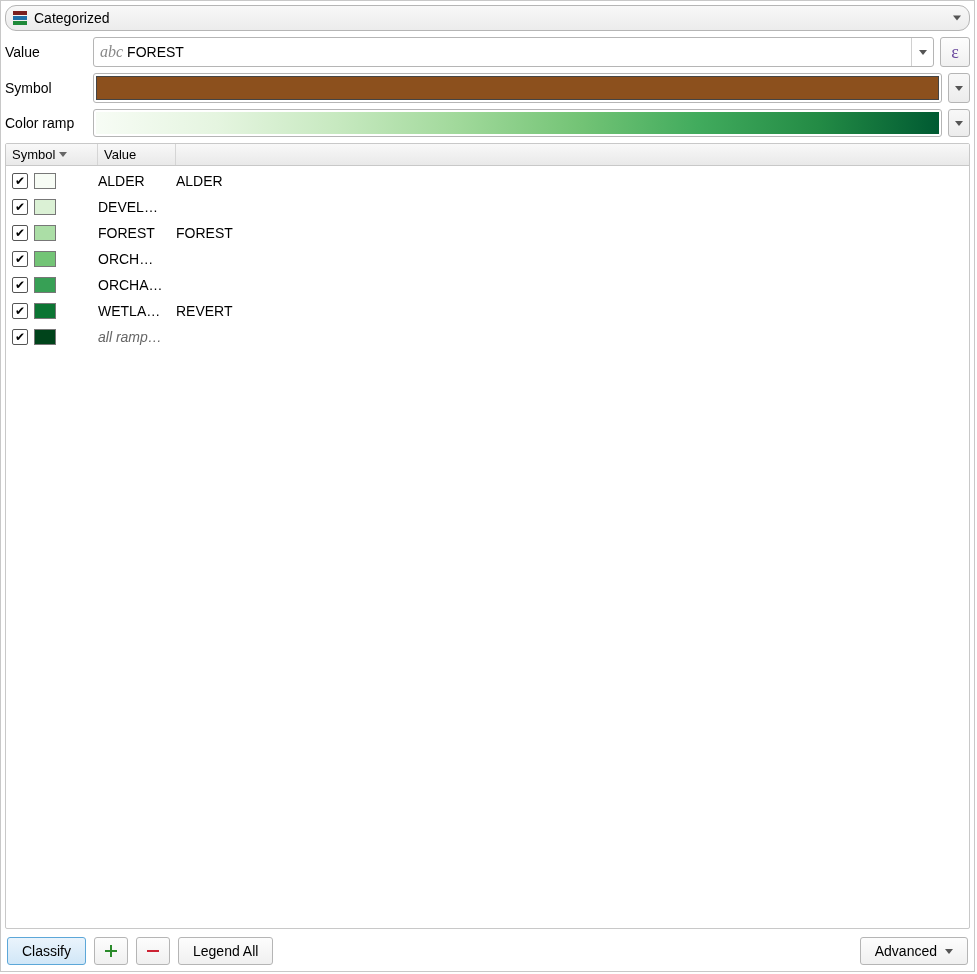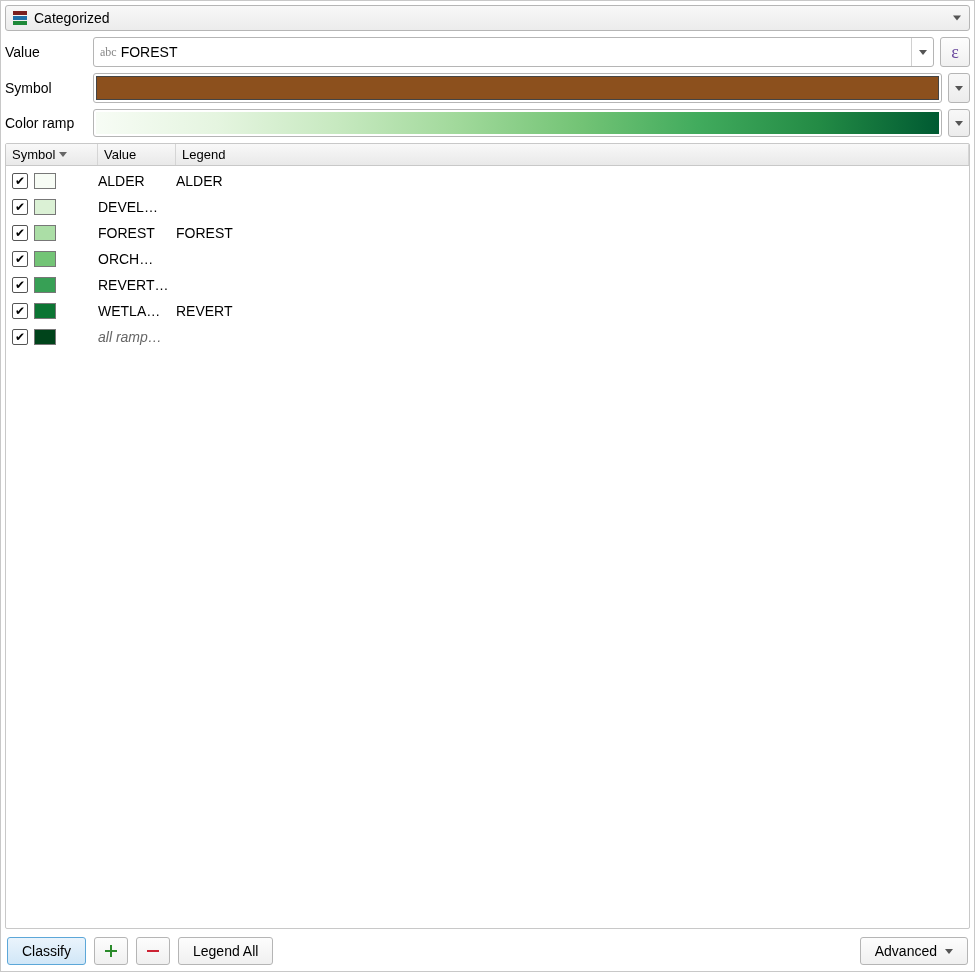--- a/index.html
+++ b/index.html
@@ -18,21 +18,21 @@
     flex-direction:column;
     padding: 4px;
     gap: 6px;
   }
 
   
   .mode-row {
     display:flex;
     align-items:center;
     border:1px solid #b5b5b5;
-    border-radius:3px;
+    border-radius:11px;
     background:linear-gradient(#f8f8f8,#ececec);
     height:26px;
     padding:0 6px;
     position:relative;
   }
   .mode-row .icon-cat {
     width:16px;height:16px;margin-right:6px;
     display:inline-block;position:relative;
   }
   .icon-cat svg{display:block}
@@ -54,21 +54,22 @@
     align-items:center;
     border:1px solid #b5b5b5;
     border-radius:3px;
     height:30px;
     background:#fff;
     position:relative;
     padding-left:6px;
   }
   .abc {
     font-family: Georgia, serif;
-    color:#888; font-size:12px; margin-right:4px;
+    color:#888; font-size:16px; margin-right:4px;
+    font-style: italic;
   }
   .combo-arrow {
     width:22px;height:100%;border-left:1px solid #d0d0d0;
     display:flex;align-items:center;justify-content:center;
   }
   .tri{
     width:0;height:0;border-left:4px solid transparent;border-right:4px solid transparent;border-top:5px solid #555;
   }
   .epsilon-btn{
     width:30px;height:30px;border:1px solid #b5b5b5;border-radius:3px;
@@ -211,23 +212,20 @@
 
   <div class="table-area">
     <div class="thead">
       <div class="col col-sym">
         <span>Symbol</span>
         <span class="sort-tri"></span>
       </div>
       <div class="col col-val">
         <span>Value</span>
       </div>
-      <div class="col col-leg">
-        <span>Legend</span>
-      </div>
     </div>
     <div class="tbody" id="tbody">
         <div class="trow">
           <div class="cell-sym">
             <span class="chk">✔</span>
             <span class="swatch" style="background:#f7fcf5"></span>
           </div>
           <div class="cell-val">ALDER</div>
           <div class="cell-leg">ALDER</div>
         </div>
@@ -251,21 +249,21 @@
             <span class="chk">✔</span>
             <span class="swatch" style="background:#73c476"></span>
           </div>
           <div class="cell-val">ORCH…</div>
         </div>
         <div class="trow">
           <div class="cell-sym">
             <span class="chk">✔</span>
             <span class="swatch" style="background:#37a055"></span>
           </div>
-          <div class="cell-val">REVERT…</div>
+          <div class="cell-val">ORCHARD…</div>
         </div>
         <div class="trow">
           <div class="cell-sym">
             <span class="chk">✔</span>
             <span class="swatch" style="background:#0b7533"></span>
           </div>
           <div class="cell-val">WETLA…</div>
           <div class="cell-leg">REVERT</div>
         </div>
         <div class="trow">

